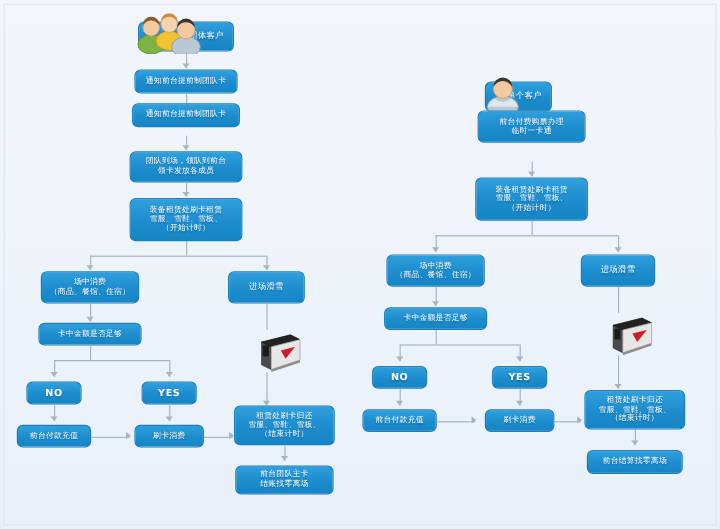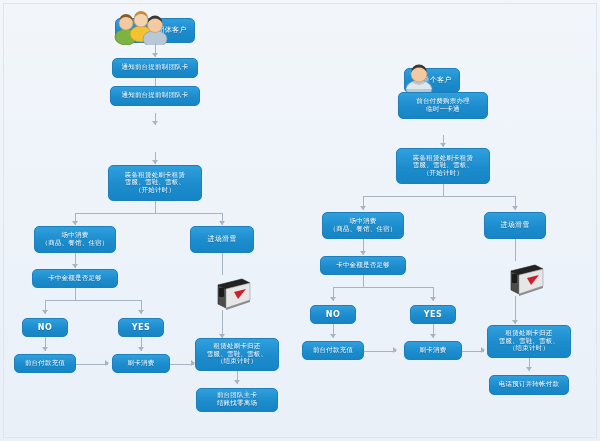--- a/index.html
+++ b/index.html
@@ -112,20 +112,22 @@
   <div class="node sm" style="left:112px; top:58px; width:86px; height:20px;">通知前台提前制团队卡</div>
 
   <div class="vline" style="left:155px; top:78px; height:14px;"></div>
   <div class="arrow" style="left:151.8px; top:88px;"></div>
 
   <div class="node sm" style="left:110px; top:86px; width:90px; height:20px;">通知前台提前制团队卡</div>
 
   <div class="vline" style="left:155px; top:113px; height:12px;"></div>
   <div class="arrow" style="left:151.8px; top:121px;"></div>
 
+  <div class="node sm" style="left:108px; top:126px; width:94px; height:26px;">团队到场，领队到前台
+领卡发放各成员</div>
 
   <div class="vline" style="left:155px; top:152px; height:12px;"></div>
   <div class="arrow" style="left:151.8px; top:160px;"></div>
 
   <div class="node sm" style="left:108px; top:165px; width:94px; height:36px;">装备租赁处刷卡租赁
 雪服、雪鞋、雪板、
 （开始计时）</div>
 
   <div class="vline" style="left:155px; top:201px; height:12px;"></div>
   <div class="hline" style="left:75px; top:213px; width:147px;"></div>
@@ -271,15 +273,15 @@
   <div class="hline" style="left:462px; top:350.5px; width:22px;"></div>
   <div class="arrow-r" style="left:481px; top:347.3px;"></div>
 
   <div class="node sm" style="left:487px; top:325px; width:84px; height:33px;">租赁处刷卡归还
 雪服、雪鞋、雪板、
 （结束计时）</div>
 
   <div class="vline" style="left:529px; top:358px; height:13px;"></div>
   <div class="arrow" style="left:525.8px; top:367px;"></div>
 
-  <div class="node sm" style="left:489px; top:375px; width:80px; height:20px;">电话预订并转帐付款</div>
+  <div class="node sm" style="left:489px; top:375px; width:80px; height:20px;">前台结算找零离场</div>
 
 </div>
 
 </body></html>

